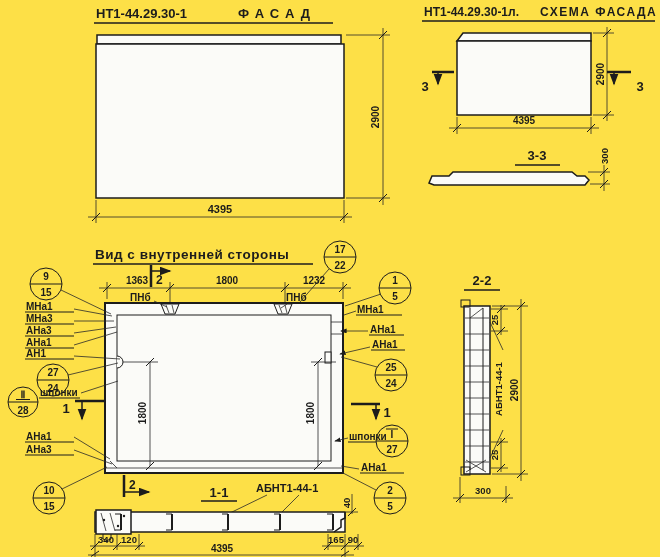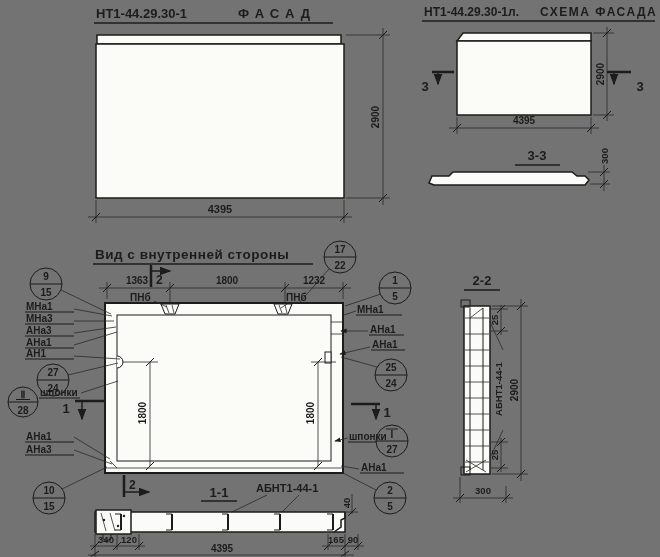--- a/index.html
+++ b/index.html
@@ -1,16 +1,16 @@
 <!DOCTYPE html>
 <html><head>
 <meta charset="utf-8">
 <style>
   html,body{margin:0;padding:0;background:#e8e8e4;}
-  .page{position:relative;width:660px;height:557px;background:#737373;overflow:hidden;
+  .page{position:relative;width:660px;height:557px;background:#fde047;overflow:hidden;
         font-family:"Liberation Sans", sans-serif;}
   svg{position:absolute;left:0;top:0;}
   svg text{fill:#1c1c1c;font-family:"Liberation Sans", sans-serif;font-weight:bold;}
   .t13{font-size:13px;}
   .t12{font-size:12px;}
   .t11{font-size:11px;}
   .t10{font-size:10px;}
   .t9{font-size:9.5px;}
   .mid{text-anchor:middle;}
   .ln{stroke:#1c1c1c;stroke-width:1;fill:none;}

